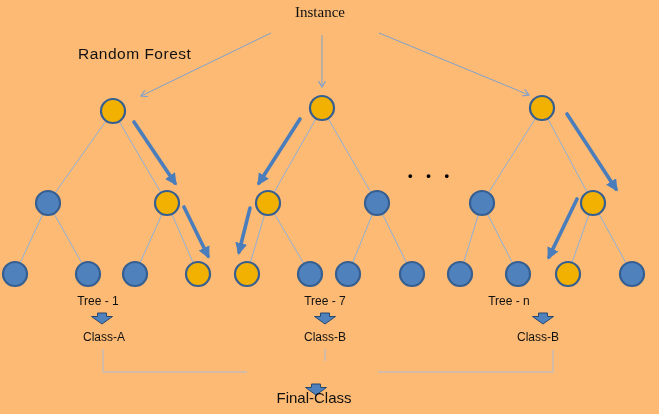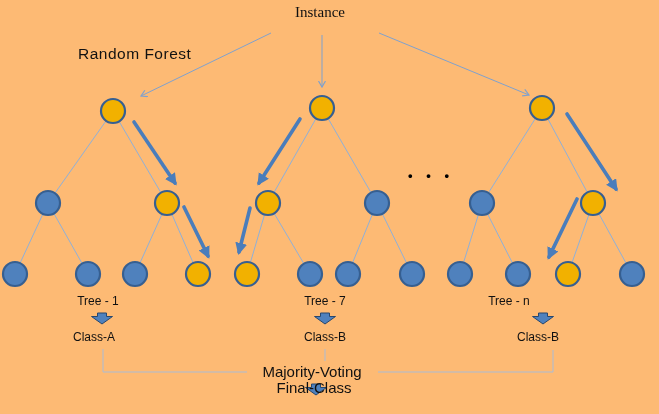--- a/index.html
+++ b/index.html
@@ -101,25 +101,24 @@
       </g>
     </svg>
 
   <div class="lbl lbl-instance" style="left: 320px; top: 4px;">Instance</div>
 
   <div class="lbl lbl-title" style="left: 78px; top: 45px;">Random Forest</div>
 
   <div class="lbl lbl-dots" style="left: 431px; top: 169px;">• • •</div>
 
   <div class="lbl lbl-tree" id="tree-label-0" style="left: 98px; top: 295px;">Tree - 1</div>
-  <div class="lbl lbl-class" id="class-label-0" style="left: 94px; top: 331px;">Class-A</div>
+  <div class="lbl lbl-class" id="class-label-0" style="left: 104px; top: 331px;">Class-A</div>
 
   <div class="lbl lbl-tree" id="tree-label-1" style="left: 325px; top: 295px;">Tree - 7</div>
   <div class="lbl lbl-class" id="class-label-1" style="left: 325px; top: 331px;">Class-B</div>
 
   <div class="lbl lbl-tree" id="tree-label-2" style="left: 509px; top: 295px;">Tree - n</div>
   <div class="lbl lbl-class" id="class-label-2" style="left: 538px; top: 331px;">Class-B</div>
 
-  <div class="lbl lbl-vote" style="left: 312px; top: 363px;">Majority-Voting</div>
 
-  <div class="lbl lbl-final" style="left: 314px; top: 379px;">Final-Class</div>
+  <div class="lbl lbl-final" style="left: 314px; top: 389px;">Final-Class</div>
 
 </div>
 
 </body></html>

